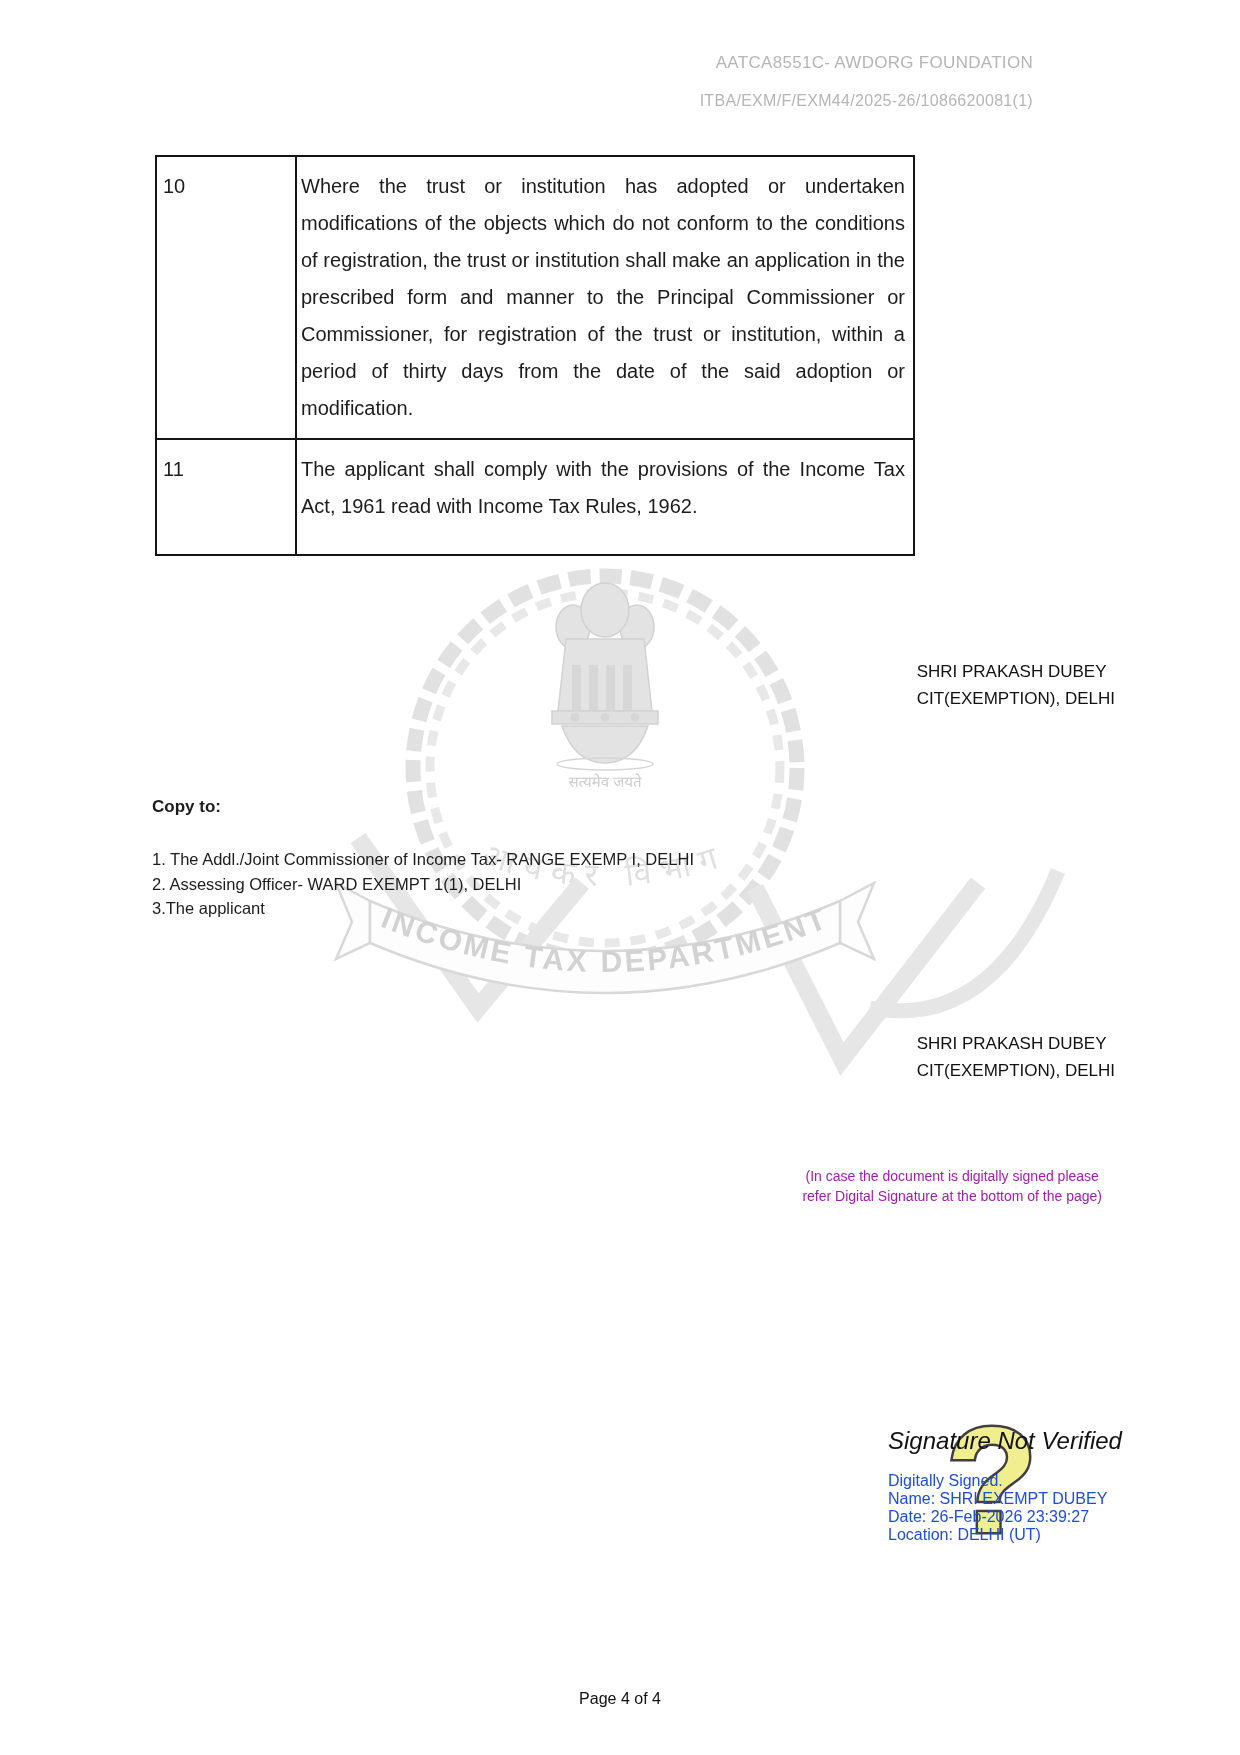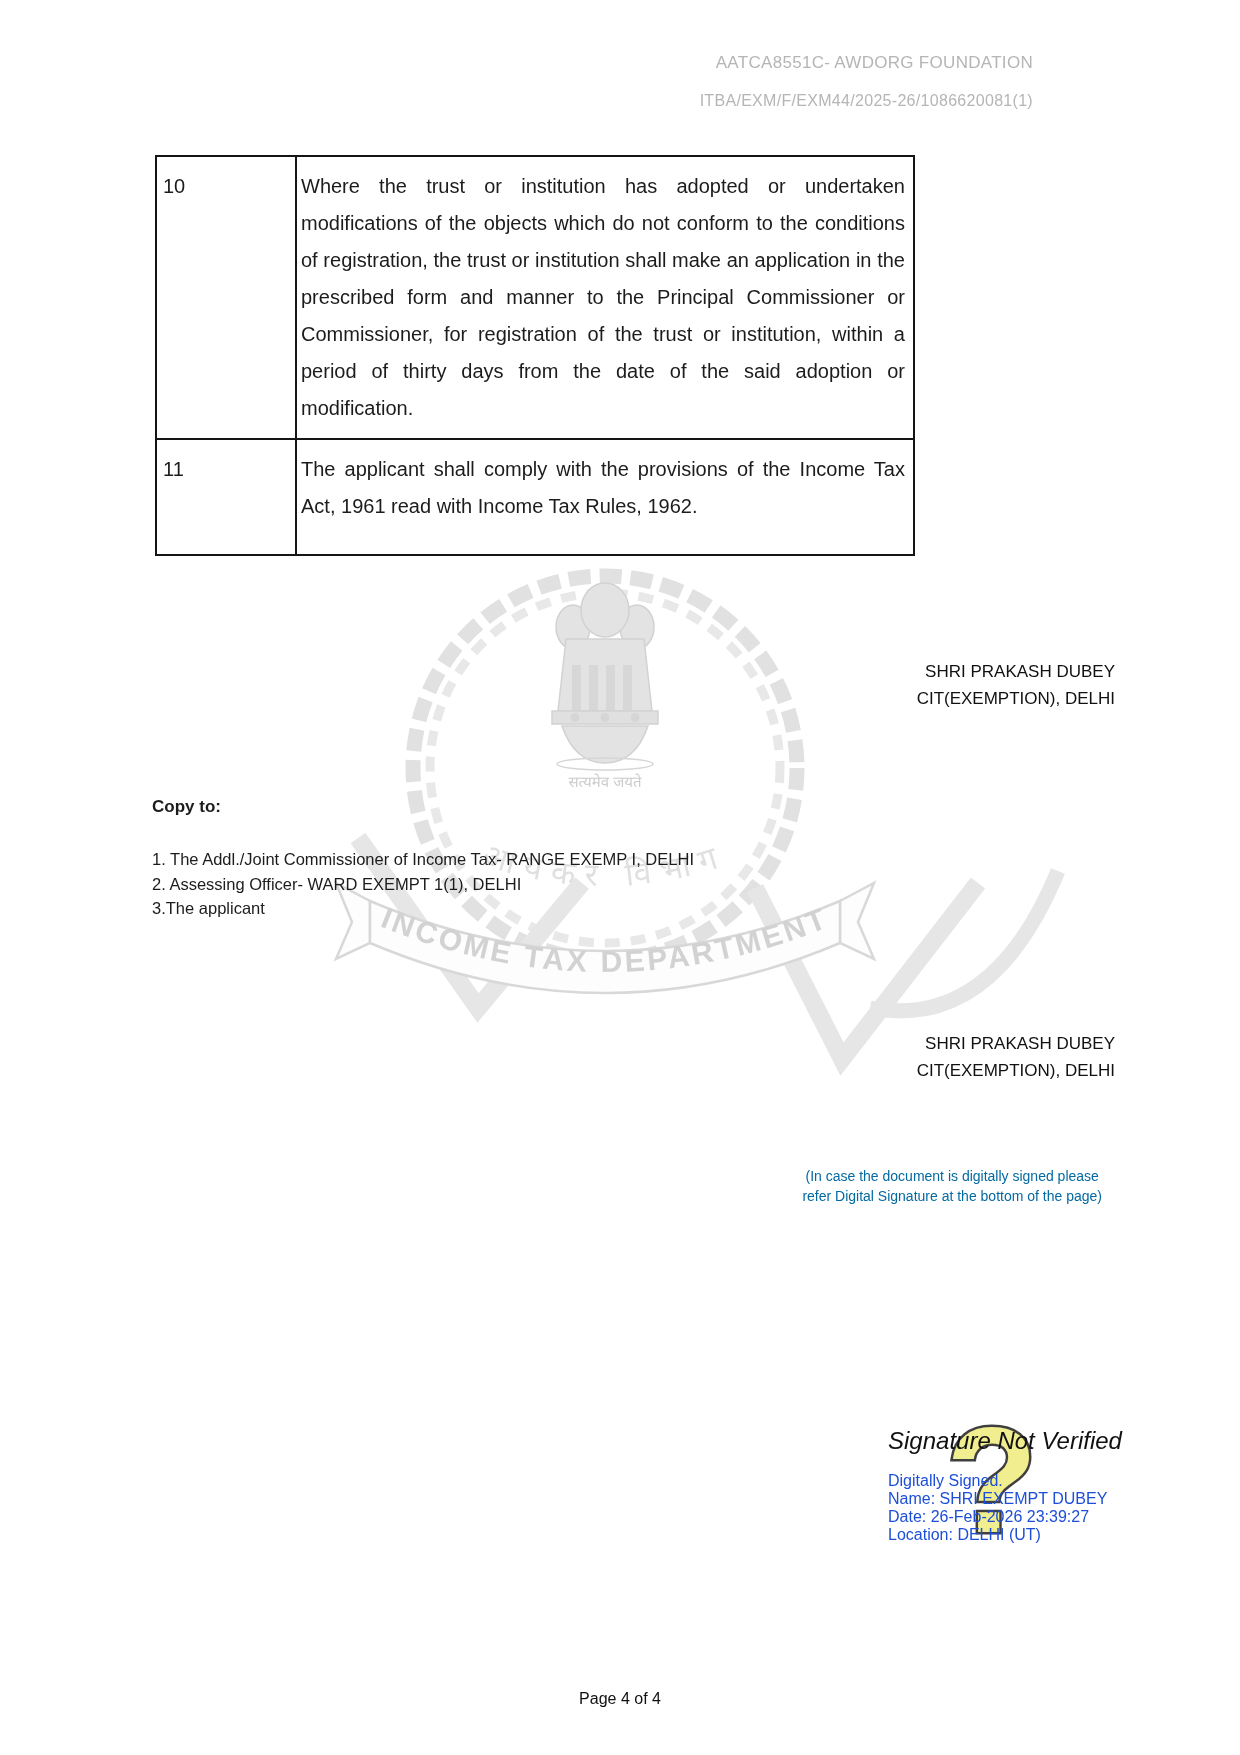--- a/index.html
+++ b/index.html
@@ -26,31 +26,31 @@
   }
   td.num{width:128px;padding:11px 4px 11px 6px;}
   td.txt{padding:11px 8px 11px 4px;text-align:justify;}
   tr.r10{height:247px;}
   tr.r11{height:116px;}
 
   
   .wm{position:absolute;left:330px;top:553px;width:740px;height:532px;z-index:0;}
 
   
-  .sig{position:absolute;right:125px;text-align:right;font-size:17px;line-height:27px;color:#111;z-index:2;}
+  .sig{position:absolute;right:125px;text-align:left;font-size:17px;line-height:27px;color:#111;z-index:2;}
   .sig1{top:658px;}
   .sig2{top:1030px;}
 
   
   .copylabel{position:absolute;left:152px;top:797px;font-size:17px;font-weight:bold;z-index:2;}
   .copylist{position:absolute;left:152px;top:847px;font-size:16.5px;line-height:24.5px;z-index:2;}
 
   
   .dignote{position:absolute;right:138px;top:1166px;text-align:center;
-    font-size:14px;line-height:20px;color:#0369a1;z-index:2;}
+    font-size:14px;line-height:20px;color:#a21caf;z-index:2;}
 
   
   .stamp{position:absolute;left:888px;top:1427px;z-index:3;width:260px;}
   .stamp-title{position:relative;z-index:2;font-size:24px;color:#111;font-style:italic;}
   .stamp-lines{position:relative;z-index:2;margin-top:17px;font-size:16px;line-height:18px;color:#1d4ed8;}
   .stamp-q{
     position:absolute;left:58px;top:-22px;z-index:1;
     font-size:150px;font-weight:bold;line-height:1;
     color:#f1ee8f;-webkit-text-stroke:5px #3f3f3f;paint-order:stroke fill;
   }

